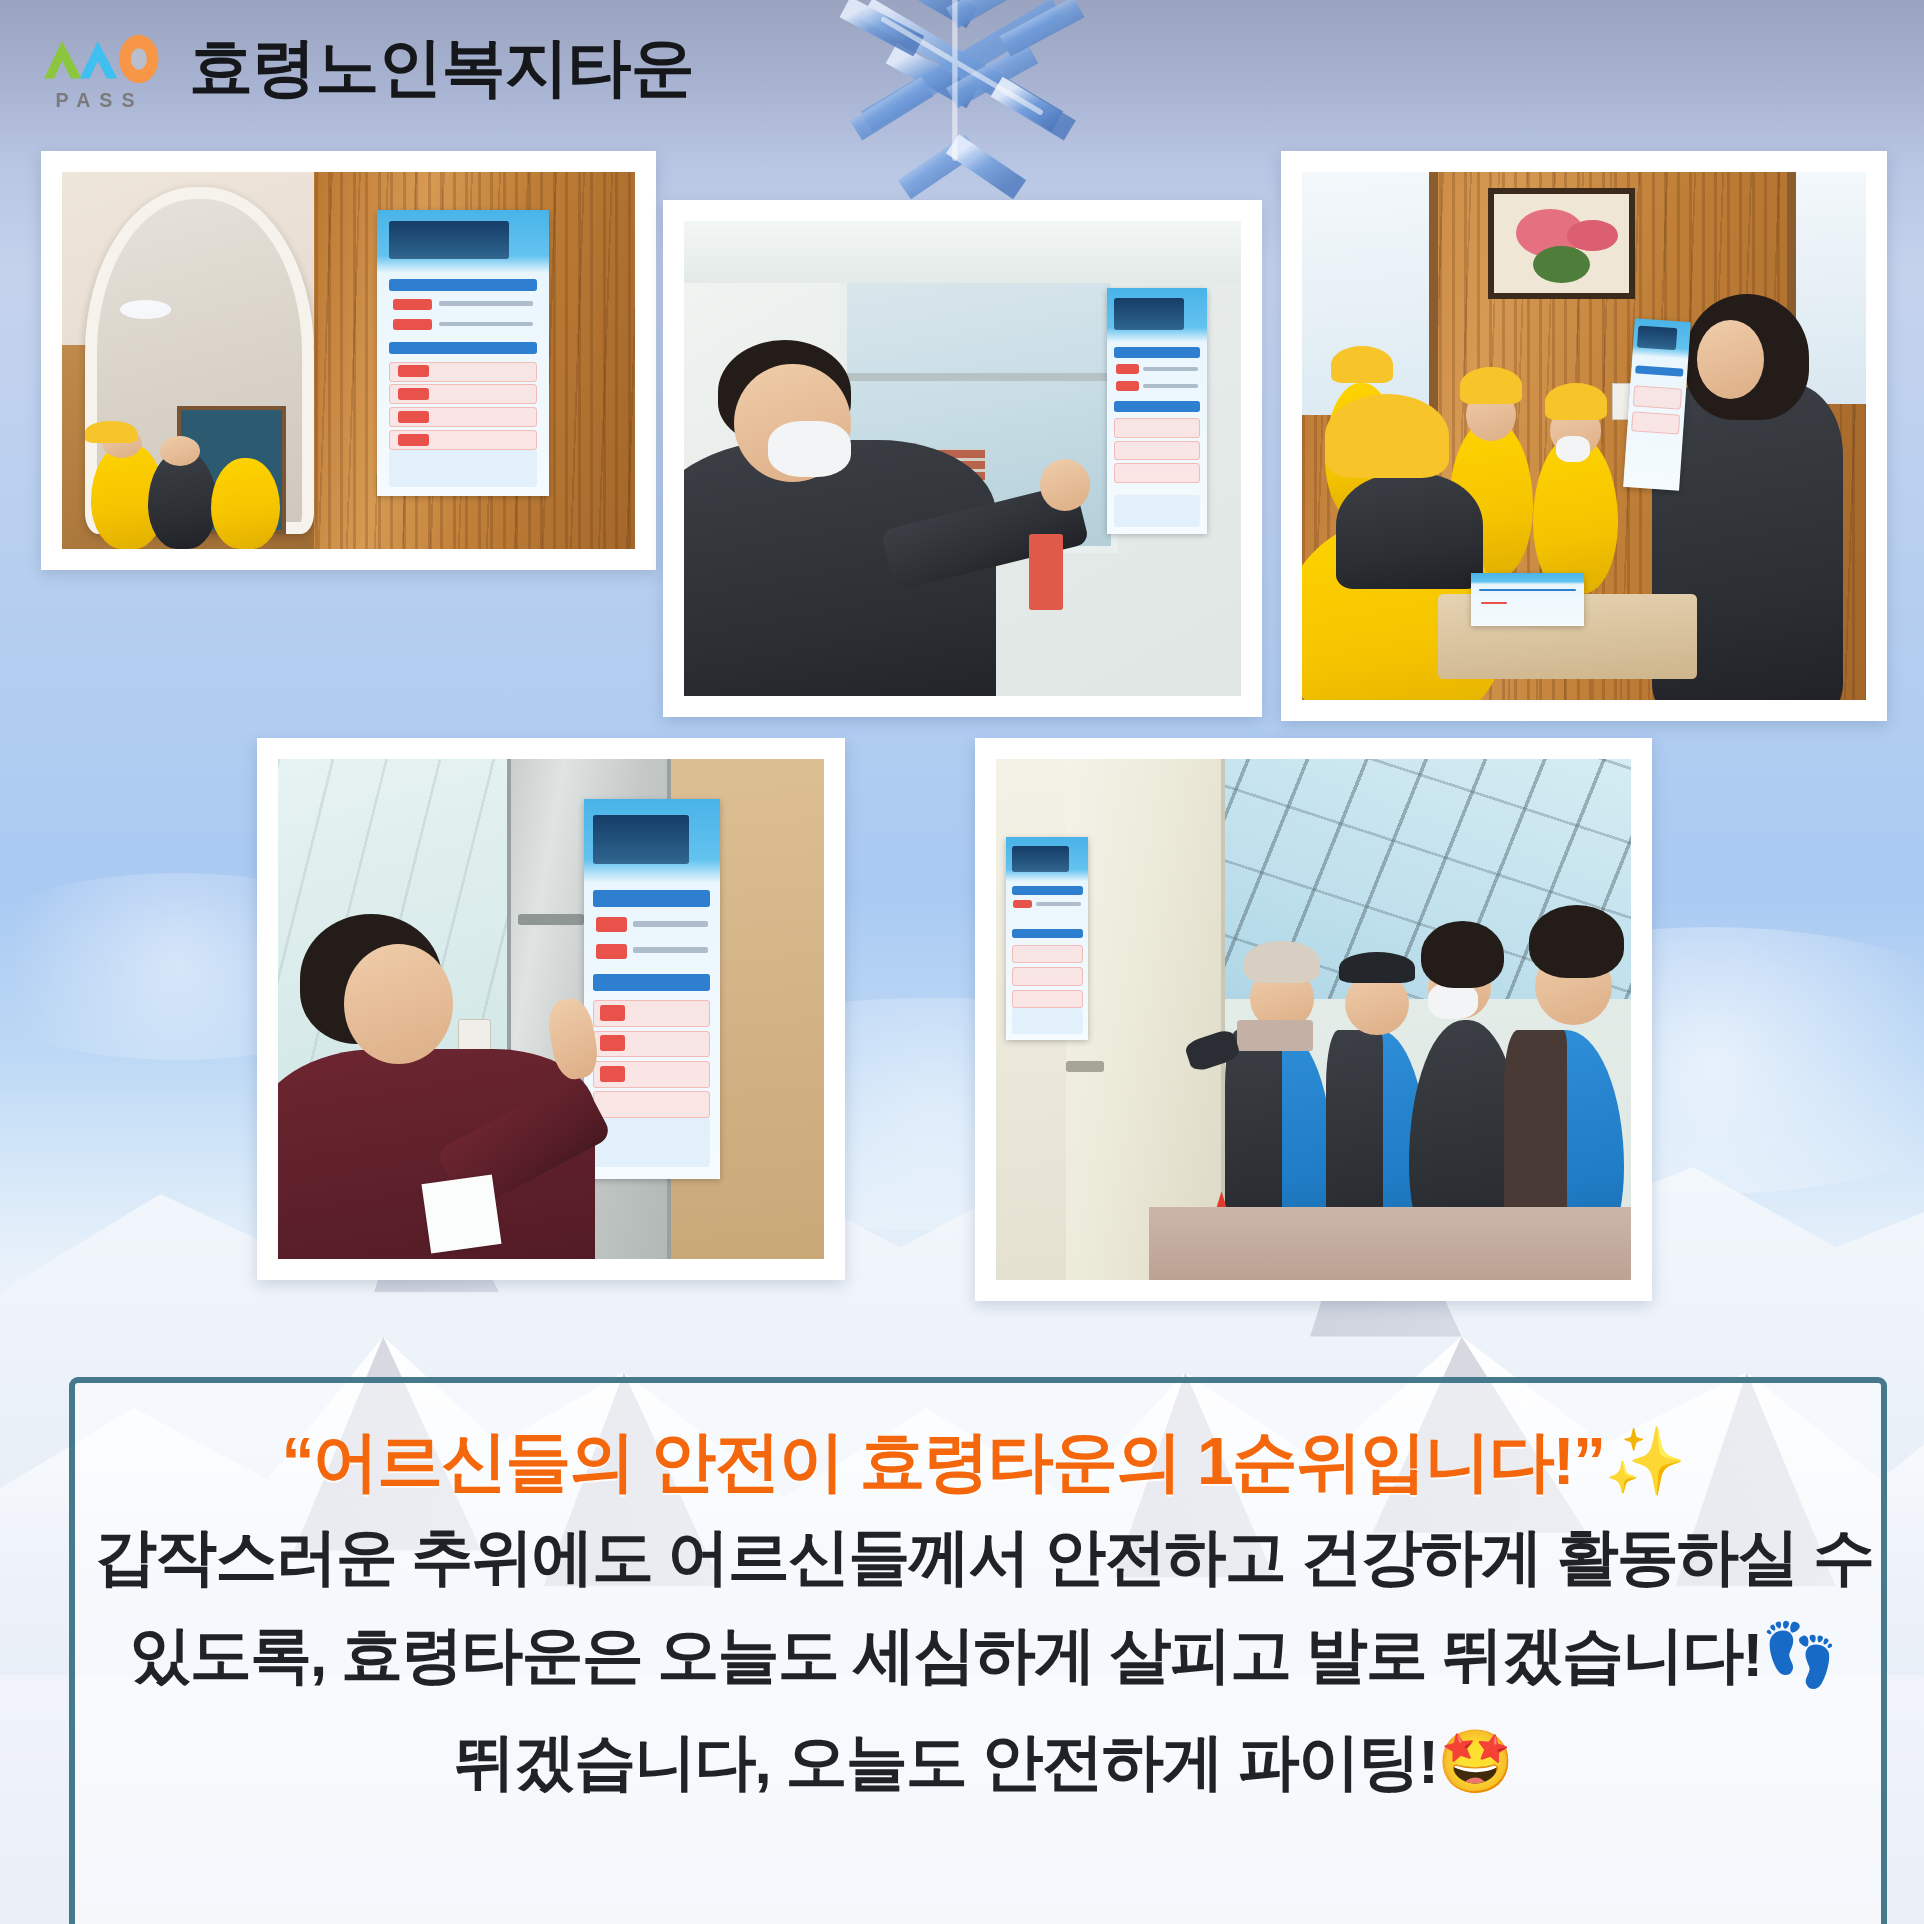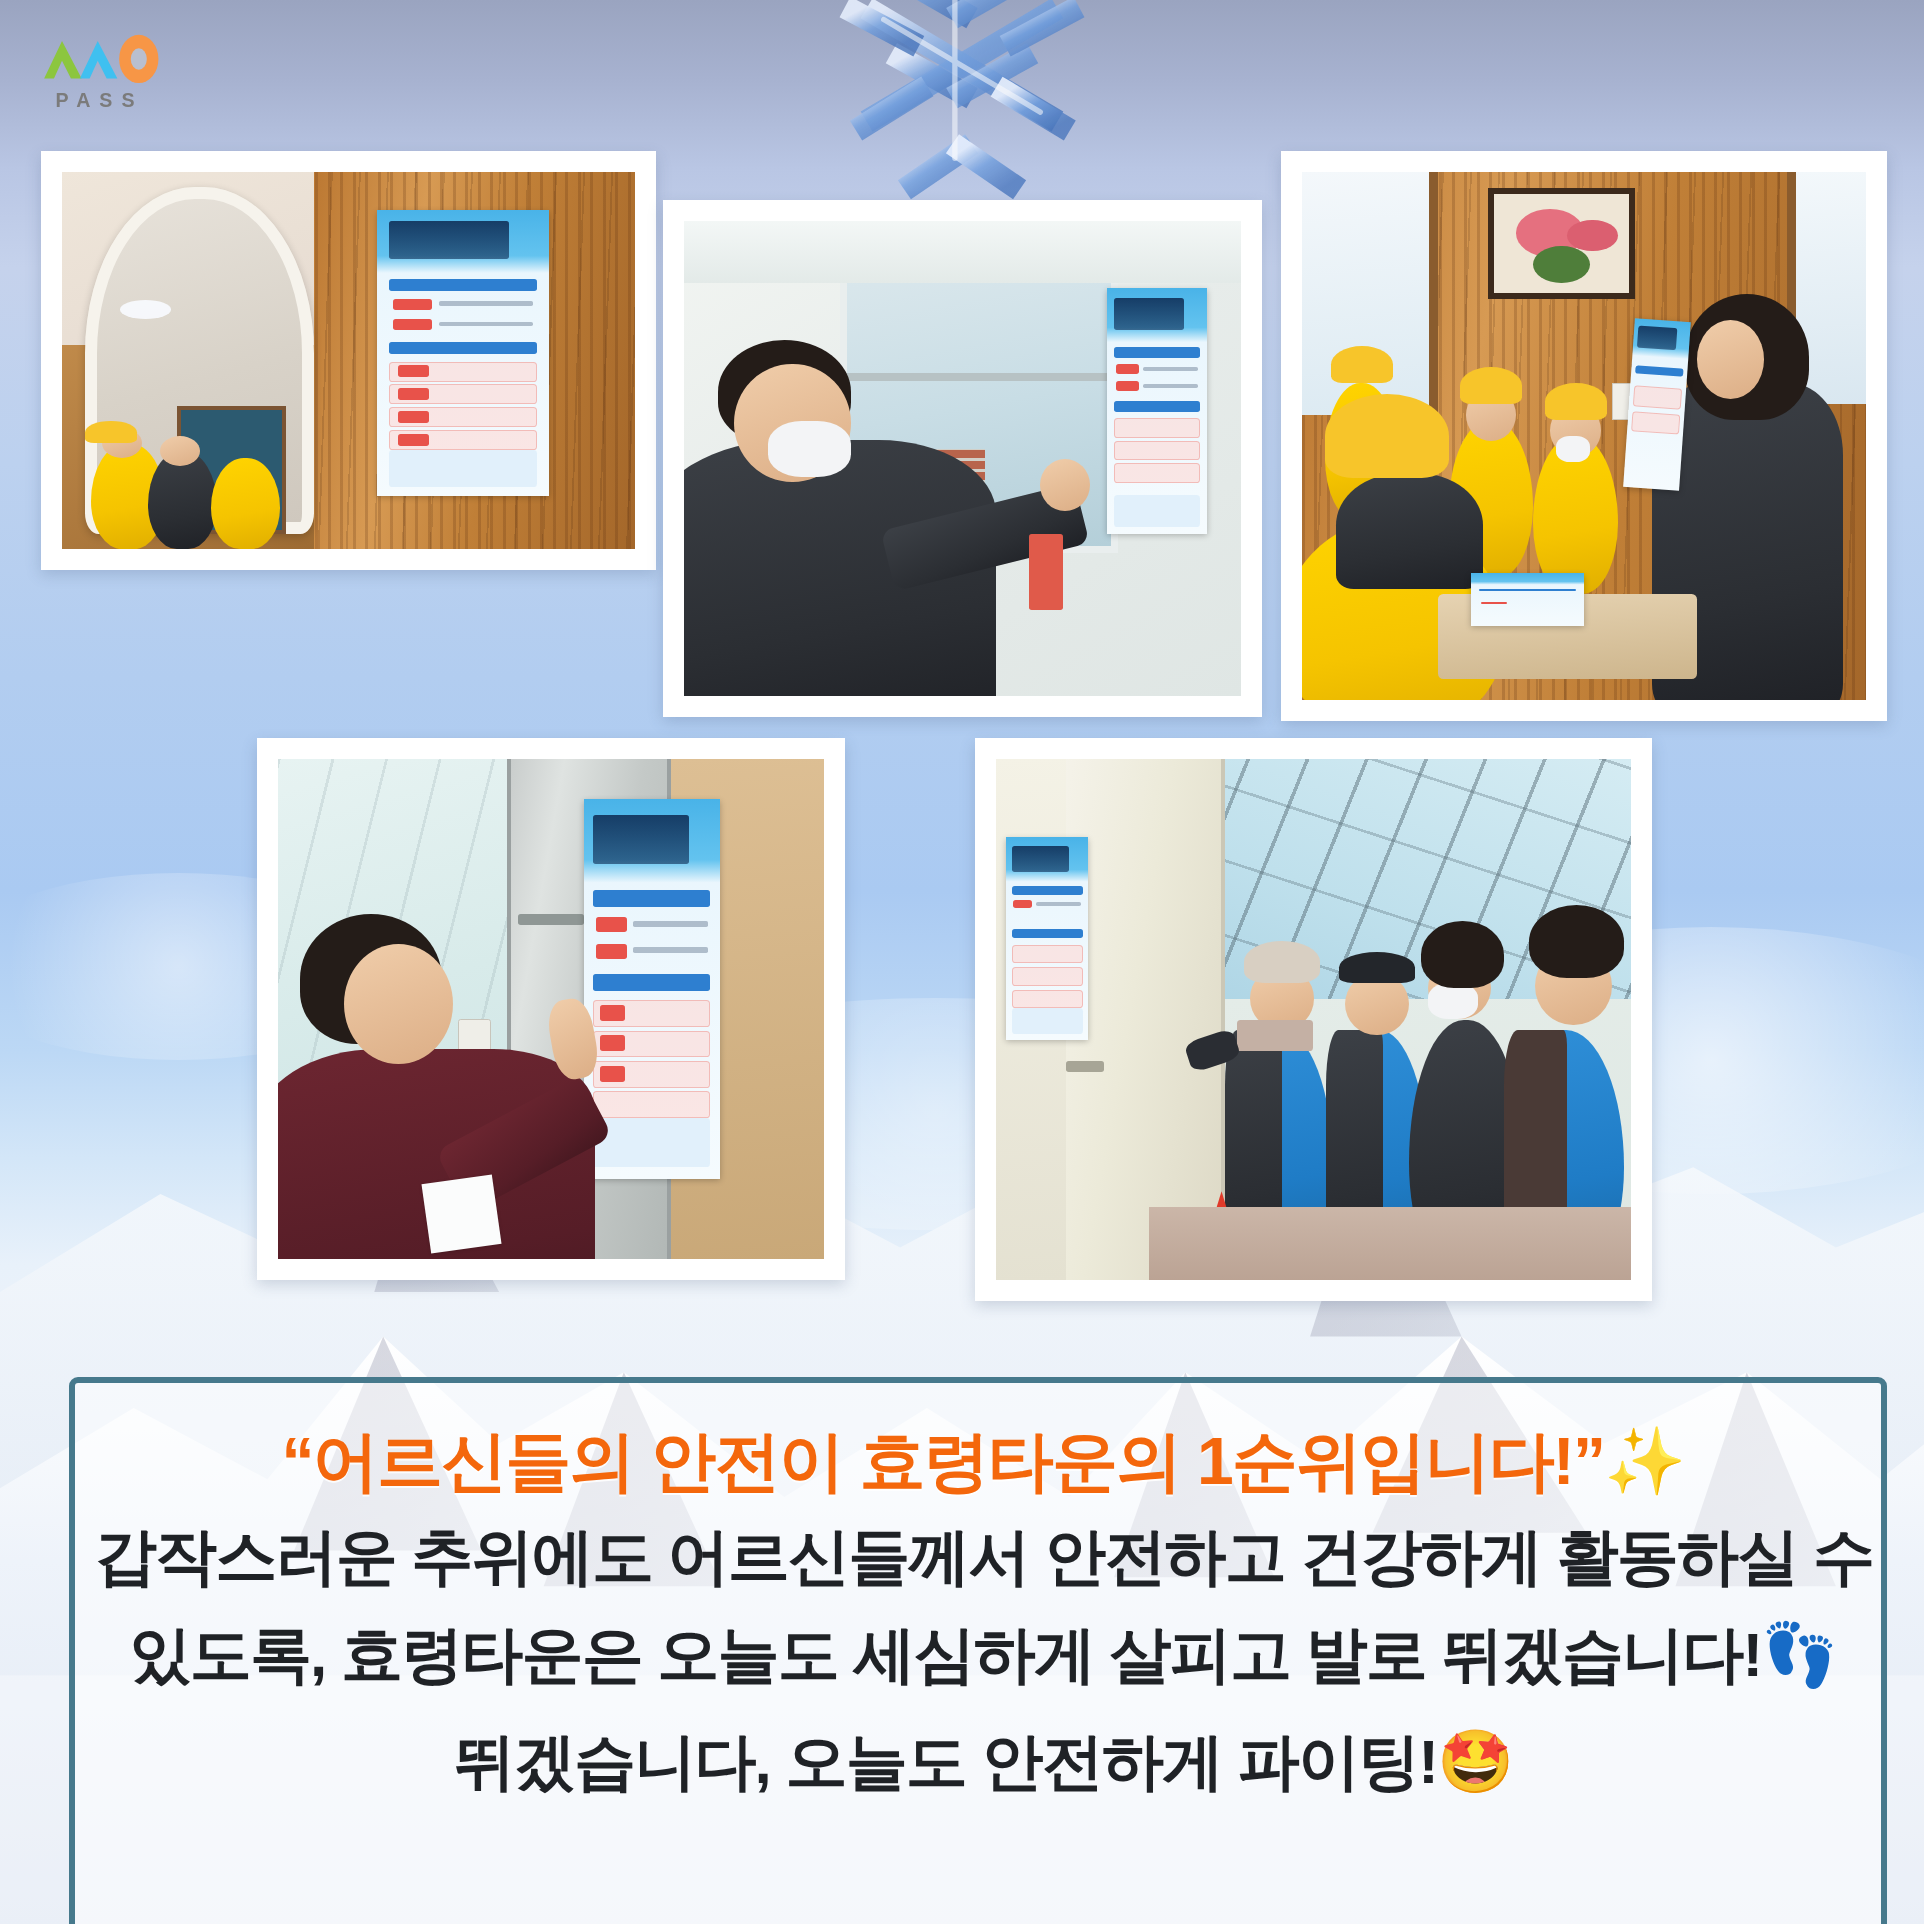--- a/index.html
+++ b/index.html
@@ -252,20 +252,21 @@
     <div id="logo-wrap">
       <svg id="logo-mark" viewBox="0 0 140 66">
         <path d="M8,60 L28,18 L50,60 L38,60 L28,40 L19,60 Z" fill="#8cc63f"></path>
         <path d="M48,60 L68,18 L90,60 L78,60 L68,40 L59,60 Z" fill="#3fc0f0"></path>
         <ellipse cx="114" cy="38" rx="22" ry="27" fill="#f79646"></ellipse>
         <ellipse cx="114" cy="38" rx="9" ry="12" fill="#b9bfcf"></ellipse>
       </svg>
       <div id="logo-pass">PASS</div>
     </div>
 
+    <div id="site-title">효령노인복지타운</div>
 
   </div>
 
   <div class="frame" style="left:41px; top:151px; width:615px; height:419px;">
     <div class="photo">
       <div class="ph-inner">
         <div class="wood" style="left:42%; right:0; top:0; bottom:0;"></div>
         <div style="position:absolute; left:0; top:0; width:44%; height:50%;
                     background:linear-gradient(160deg,#efe6da,#e5dad0);"></div>
         <div style="position:absolute; left:0; top:46%; width:44%; height:54%;

